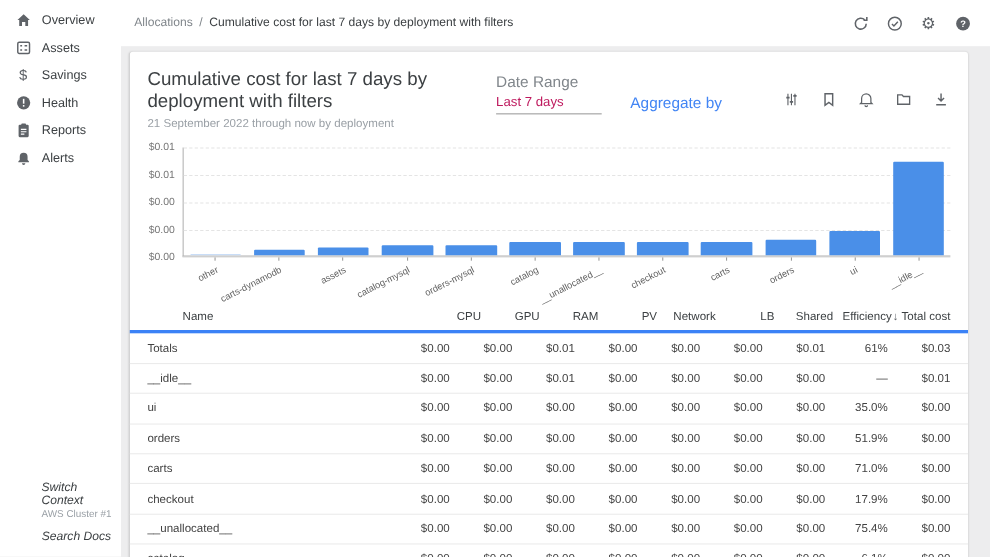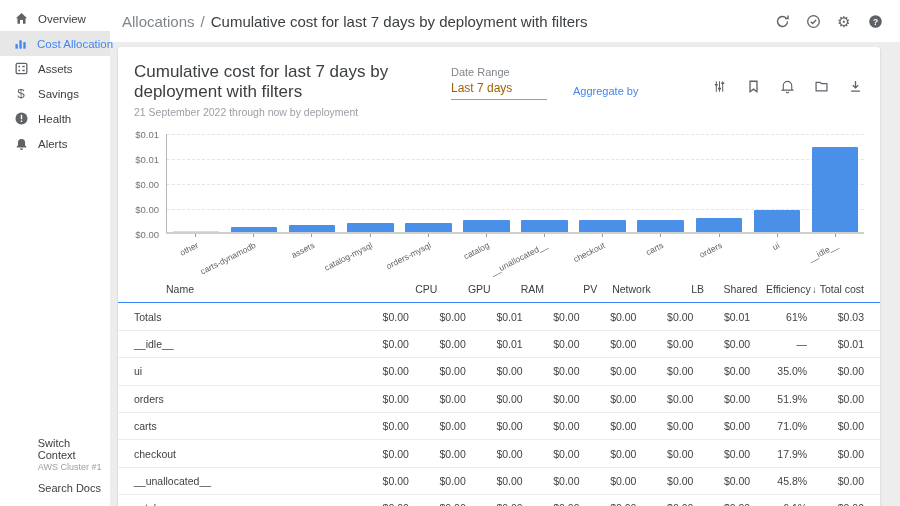--- a/index.html
+++ b/index.html
@@ -12,45 +12,45 @@
   .side-item { display:flex; align-items:center; height:25px; padding-left:13px; cursor:pointer;
     font-size:11.5px; color:#3c4043; white-space:nowrap; }
   .side-item .icon { width:16px; display:flex; justify-content:center; color:#5f6368; }
   .side-item .lbl { margin-left:9px; }
   .side-item.active { background:#e7e7e7; color:#4285f4; }
   .side-item.active .icon { color:#4285f4; }
   .side-footer { position:absolute; left:0; bottom:7px; width:110px; }
   .foot-item { display:flex; align-items:center; padding:5px 0 5px 13px; cursor:pointer; }
   .foot-item .icon { width:16px; display:flex; justify-content:center; color:#5f6368; }
   .foot-text { margin-left:9px; }
-  .foot-main { font-size:11px; color:#3c4043; }
+  .foot-main { font-size:11px; color:#3c4043;font-style:italic; }
   .foot-sub { font-size:9px; color:#9aa0a6; margin-top:1px; }
 
   
   .main { position:absolute; left:110px; top:0; right:0; height:506px; }
   .topbar { height:42px; background:#ffffff; display:flex; align-items:center; justify-content:space-between;
     padding:0 16px 0 12px; }
-  .breadcrumb { font-size:15px; display:flex; gap:6px; align-items:center; }
+  .breadcrumb { font-size:11px; display:flex; gap:6px; align-items:center; }
   .bc-parent { color:#80868b; cursor:pointer; }
   .bc-sep { color:#80868b; }
   .bc-current { color:#3c4043; }
   .topbar-icons { display:flex; gap:13px; align-items:center; color:#5f6368; }
   .tb-icon { width:18px; height:18px; display:flex; align-items:center; justify-content:center; cursor:pointer; }
   .gear-char { font-size:15px; line-height:15px; }
 
   
   .card { position:absolute; left:8px; right:20px; top:47px; background:#fff; border-radius:3px;
     box-shadow:0 1px 2px rgba(0,0,0,.22); height:470px; }
   .card-head { display:flex; justify-content:space-between; align-items:flex-start; padding:15px 16px 4px 16px; }
   .page-title { font-size:17px; color:#3c4043; font-weight:400; }
   .page-sub { font-size:10.5px; color:#9aa0a6; margin-top:4px; }
   .head-right { display:flex; align-items:flex-end; gap:26px; padding-top:4px; }
   .field { width:96px; }
-  .field .flabel { font-size:11px; color:#80868b; margin-bottom:3px; }
-  .field .fvalue { font-size:12px; color:#a16207; padding-bottom:4px; border-bottom:1px solid #9e9e9e; cursor:pointer; }
+  .field .flabel { font-size:14px; color:#80868b; margin-bottom:3px; }
+  .field .fvalue { font-size:12px; color:#be185d; padding-bottom:4px; border-bottom:1px solid #9e9e9e; cursor:pointer; }
   .field.accent { width:112px; }
   .field.accent .flabel { color:#4285f4; }
   .field.accent .fvalue { border-bottom:2px solid #4285f4; }
   .ctrl-icons { display:flex; gap:17px; align-items:center; color:#5f6368; padding-bottom:5px; }
   .ctrl-icons .tb-icon { width:17px; height:17px; }
 
   
   .chart { padding:12px 16px 0 6px; }
   .chart-body { display:flex; }
   .y-labels { width:42px; position:relative; height:102px; }
@@ -64,52 +64,40 @@
   .x-labels { display:flex; height:40px; }
   .xslot { flex:1; position:relative; }
   .xslot::before { content:""; position:absolute; left:50%; top:0; width:1px; height:3px; background:#9e9e9e; }
   .xlab { position:absolute; right:50%; top:6px; transform:rotate(-27deg); transform-origin:100% 0;
     font-size:8.5px; color:#616161; white-space:nowrap; }
 
   
   .table { margin-top:2px; }
   .trow { display:grid; grid-template-columns:218px repeat(9,1fr); align-items:center;
     height:27.4px; padding:0 16px; font-size:10.5px; color:#424242; border-bottom:1px solid #ebebeb; cursor:pointer; }
-  .trow.thead { font-weight:500; color:#3c4043; border-bottom:1px solid #3b82f6; cursor:default;padding-left:48px; }
+  .trow.thead { font-weight:500; color:#3c4043; border-bottom:3px solid #3b82f6; cursor:default;padding-left:48px; }
   .trow .num { text-align:right; }
   .trow.bold { font-weight:400; }
   .sort-arrow { font-size:10px; margin-right:3px; color:#5f6368; }
 
   .icon svg, .tb-icon svg { display:block; }
 </style>
 </head>
 <body>
 
 <aside class="sidebar">
   <nav class="side-nav">
       <div class="side-item">
         <span class="icon">
           <svg viewBox="0 0 16 16" width="15" height="15">
             <path fill="currentColor" d="M8 2.2 14 7.7h-1.7v5.8H9.6V9.6H6.4v3.9H3.7V7.7H2z"></path>
           </svg>
         </span>
         <span class="lbl">Overview</span>
       </div>
-      <div class="side-item active">
-        <span class="icon">
-          <svg viewBox="0 0 16 16" width="15" height="15">
-            <g fill="currentColor">
-              <rect x="2.6" y="8.6" width="2.5" height="4.9"></rect>
-              <rect x="6.8" y="4.6" width="2.5" height="8.9"></rect>
-              <rect x="11" y="6.6" width="2.5" height="6.9"></rect>
-            </g>
-          </svg>
-        </span>
-        <span class="lbl">Cost Allocation</span>
-      </div>
       <div class="side-item">
         <span class="icon">
           <svg viewBox="0 0 16 16" width="15" height="15" fill="none" stroke="currentColor">
             <rect x="2.3" y="2.6" width="11.4" height="10.8" rx="1.4" stroke-width="1.4"></rect>
             <path d="M4.7 5.9h1.8M4.7 10.1h1.8M8.9 5.9h2.5M8.9 10.1h2.5" stroke-width="1.5"></path>
           </svg>
         </span>
         <span class="lbl">Assets</span>
       </div>
       <div class="side-item">
@@ -120,20 +108,30 @@
       </div>
       <div class="side-item">
         <span class="icon">
           <svg viewBox="0 0 16 16" width="15" height="15">
             <circle cx="8" cy="8" r="6.4" fill="currentColor"></circle>
             <rect x="7.25" y="4.1" width="1.5" height="4.7" fill="#fff"></rect>
             <rect x="7.25" y="10.1" width="1.5" height="1.6" fill="#fff"></rect>
           </svg>
         </span>
         <span class="lbl">Health</span>
+      </div>
+      <div class="side-item">
+        <span class="icon">
+          <svg viewBox="0 0 16 16" width="15" height="15">
+            <rect x="3.1" y="2.6" width="9.8" height="12" rx="1.1" fill="currentColor"></rect>
+            <rect x="5.8" y="1.4" width="4.4" height="2.4" rx="0.6" fill="currentColor"></rect>
+            <path d="M5.3 7.1h5.4M5.3 9.4h5.4M5.3 11.7h3.4" stroke="#fff" stroke-width="1.1"></path>
+          </svg>
+        </span>
+        <span class="lbl">Reports</span>
       </div>
       <div class="side-item">
         <span class="icon">
           <svg viewBox="0 0 16 16" width="15" height="15">
             <path fill="currentColor" d="M8 14.9c.9 0 1.6-.7 1.6-1.6H6.4c0 .9.7 1.6 1.6 1.6zm5.1-3.6-1.3-1.3V6.9A3.8 3.8 0 0 0 8 3.1 3.8 3.8 0 0 0 4.2 6.9v3.1L2.9 11.3v.9h10.2z"></path>
           </svg>
         </span>
         <span class="lbl">Alerts</span>
       </div>
     </nav>
@@ -412,21 +410,21 @@
         </div>
         <div class="trow">
           <div>__unallocated__</div>
           <div class="num">$0.00</div>
           <div class="num">$0.00</div>
           <div class="num">$0.00</div>
           <div class="num">$0.00</div>
           <div class="num">$0.00</div>
           <div class="num">$0.00</div>
           <div class="num">$0.00</div>
-          <div class="num">45.8%</div>
+          <div class="num">75.4%</div>
           <div class="num">$0.00</div>
         </div>
         <div class="trow">
           <div>catalog</div>
           <div class="num">$0.00</div>
           <div class="num">$0.00</div>
           <div class="num">$0.00</div>
           <div class="num">$0.00</div>
           <div class="num">$0.00</div>
           <div class="num">$0.00</div>

